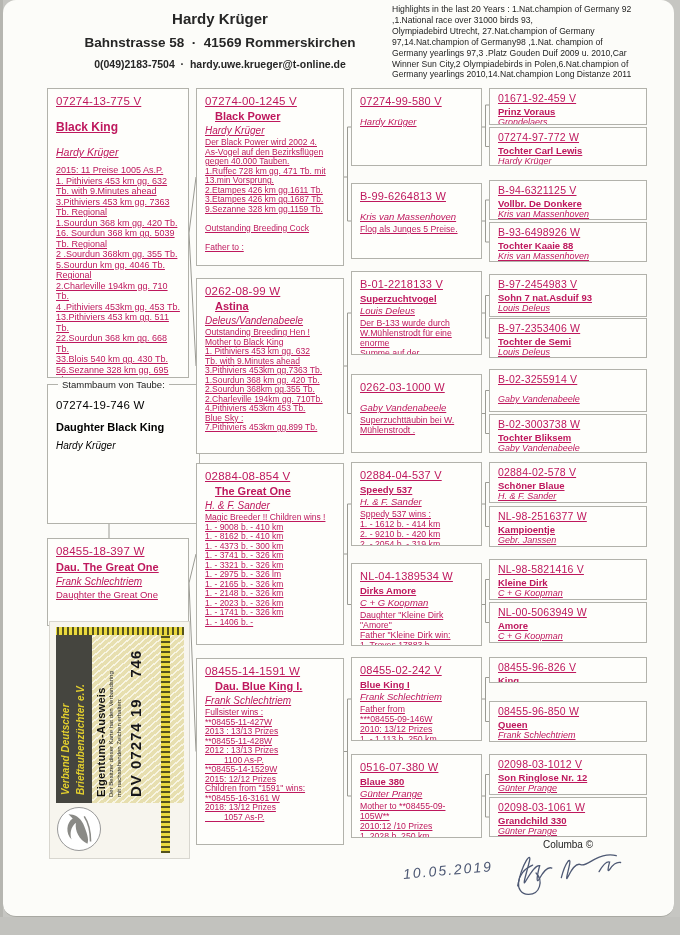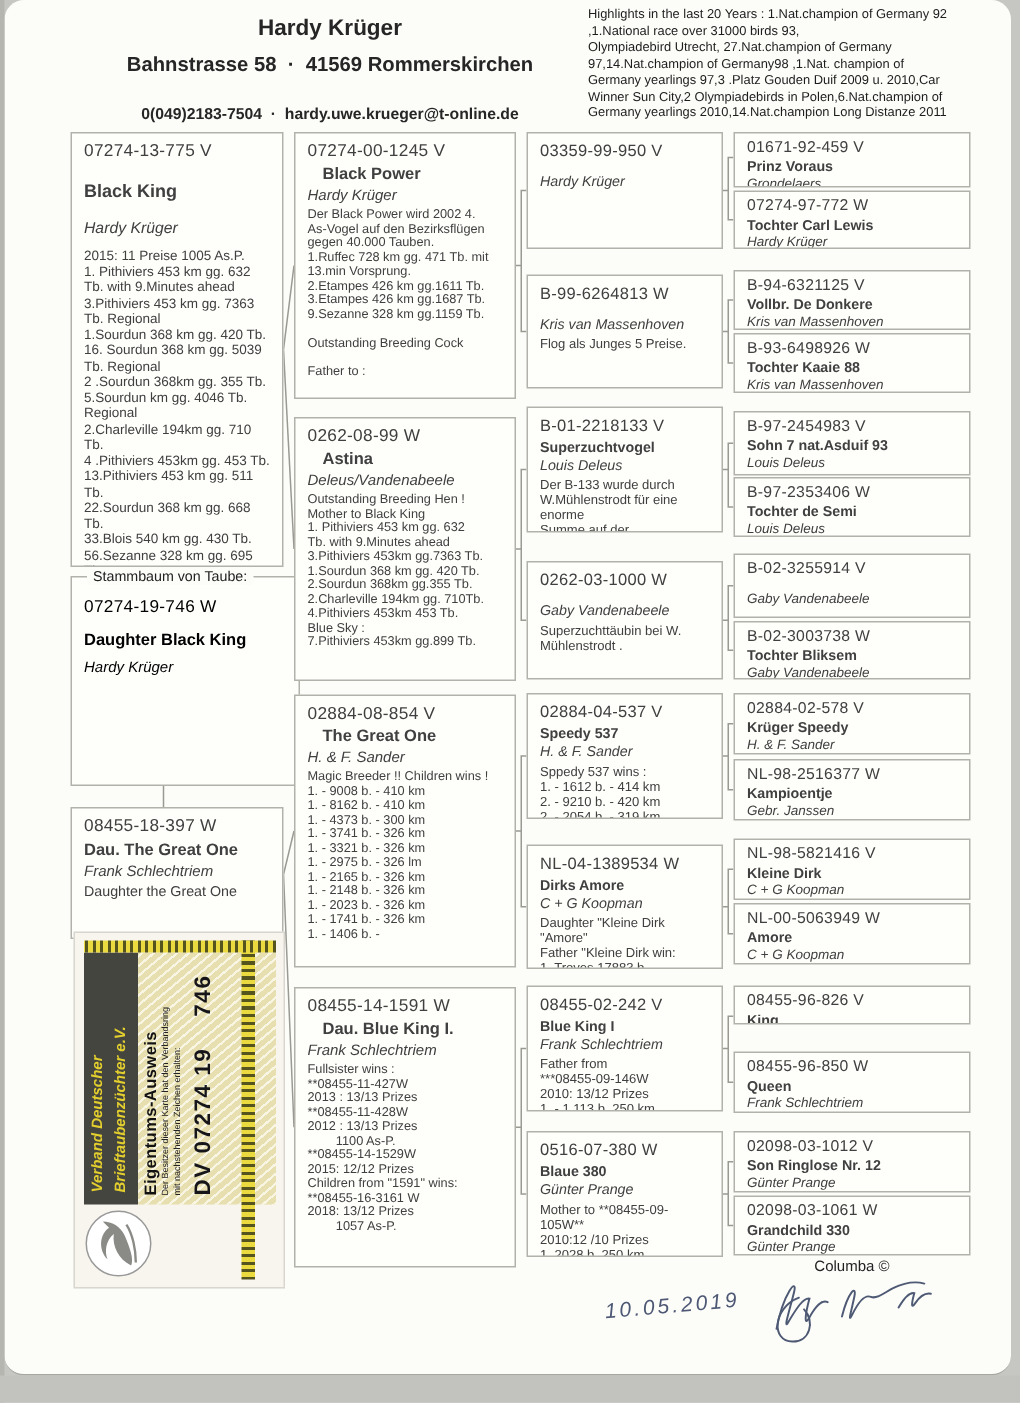--- a/index.html
+++ b/index.html
@@ -4,28 +4,28 @@
 <style>
   html,body{margin:0;padding:0;width:680px;height:935px;overflow:hidden;
     font-family:"Liberation Sans", sans-serif;background:#c6c6c2;}
   .page{position:absolute;left:3px;top:0;width:671px;height:916px;
     background:#fcfcf9;border-bottom:1px solid #a8a8a2;border-radius:13px;}
   .connectors{position:absolute;left:0;top:0;pointer-events:none;}
 
   
   .hdr{position:absolute;left:44px;top:10px;width:346px;text-align:center;color:#262626;}
   .hdr-name{font-size:15px;font-weight:bold;margin-bottom:8px;}
-  .hdr-addr{font-size:13.5px;font-weight:bold;margin-bottom:20px;}
+  .hdr-addr{font-size:13.5px;font-weight:bold;margin-bottom:8px;}
   .hdr-contact{font-size:10.5px;font-weight:bold;}
   .highlights{position:absolute;left:389px;top:4px;width:288px;font-size:8.6px;
     line-height:1.27;color:#1d1d1d;white-space:pre-line;}
 
   
   .box{position:absolute;box-sizing:border-box;border:1px solid #b2b2ab;
-    background:#fefefb;padding:6px 7px 4px 8px;color:#404040;overflow:hidden;}
+    background:#fefefb;padding:6px 7px 4px 8px;color:#be185d;overflow:hidden;text-decoration:underline;}
   .ring{font-size:11.5px;letter-spacing:.2px;line-height:13px;margin-bottom:3px;}
   .bname{font-weight:bold;font-size:11px;line-height:13px;margin-bottom:2px;}
   .owner{font-style:italic;font-size:10px;line-height:12px;margin-bottom:1px;}
   .details{font-size:8.8px;line-height:1.17;white-space:pre-line;}
   .note{font-size:9.5px;line-height:11px;}
 
   .c1{left:44px;width:142px;}
   .c2{left:193px;width:148px;}
   .c3{left:348px;width:131px;}
   .c4{left:486px;width:158px;}
@@ -269,21 +269,21 @@
 &nbsp;&nbsp;&nbsp;&nbsp;&nbsp;&nbsp;&nbsp;&nbsp;1100 As-P.
 **08455-14-1529W
 2015: 12/12 Prizes
 Children from "1591" wins:
 **08455-16-3161 W
 2018: 13/12 Prizes
 &nbsp;&nbsp;&nbsp;&nbsp;&nbsp;&nbsp;&nbsp;&nbsp;1057 As-P.</div>
   </div>
 
   <div class="box c3 noname" style="top:88px;height:78px">
-    <div class="ring">03359-99-950 V</div>
+    <div class="ring">07274-99-580 V</div>
     <div class="bname"></div>
     <div class="owner">Hardy Krüger</div>
   </div>
   <div class="box c3 noname" style="top:183px;height:76px">
     <div class="ring">B-99-6264813 W</div>
     <div class="bname"></div>
     <div class="owner">Kris van Massenhoven</div>
     <div class="details">Flog als Junges 5 Preise.</div>
   </div>
   <div class="box c3" style="top:271px;height:84px">
@@ -374,21 +374,21 @@
     <div class="bname"></div>
     <div class="owner">Gaby Vandenabeele</div>
   </div>
   <div class="box c4" style="top:414px;height:39px">
     <div class="ring">B-02-3003738 W</div>
     <div class="bname">Tochter Bliksem</div>
     <div class="owner">Gaby Vandenabeele</div>
   </div>
   <div class="box c4" style="top:462px;height:41px">
     <div class="ring">02884-02-578 V</div>
-    <div class="bname">Krüger Speedy</div>
+    <div class="bname">Schöner Blaue</div>
     <div class="owner">H. &amp; F. Sander</div>
   </div>
   <div class="box c4" style="top:506px;height:41px">
     <div class="ring">NL-98-2516377 W</div>
     <div class="bname">Kampioentje</div>
     <div class="owner">Gebr. Janssen</div>
   </div>
   <div class="box c4" style="top:559px;height:41px">
     <div class="ring">NL-98-5821416 V</div>
     <div class="bname">Kleine Dirk</div>

